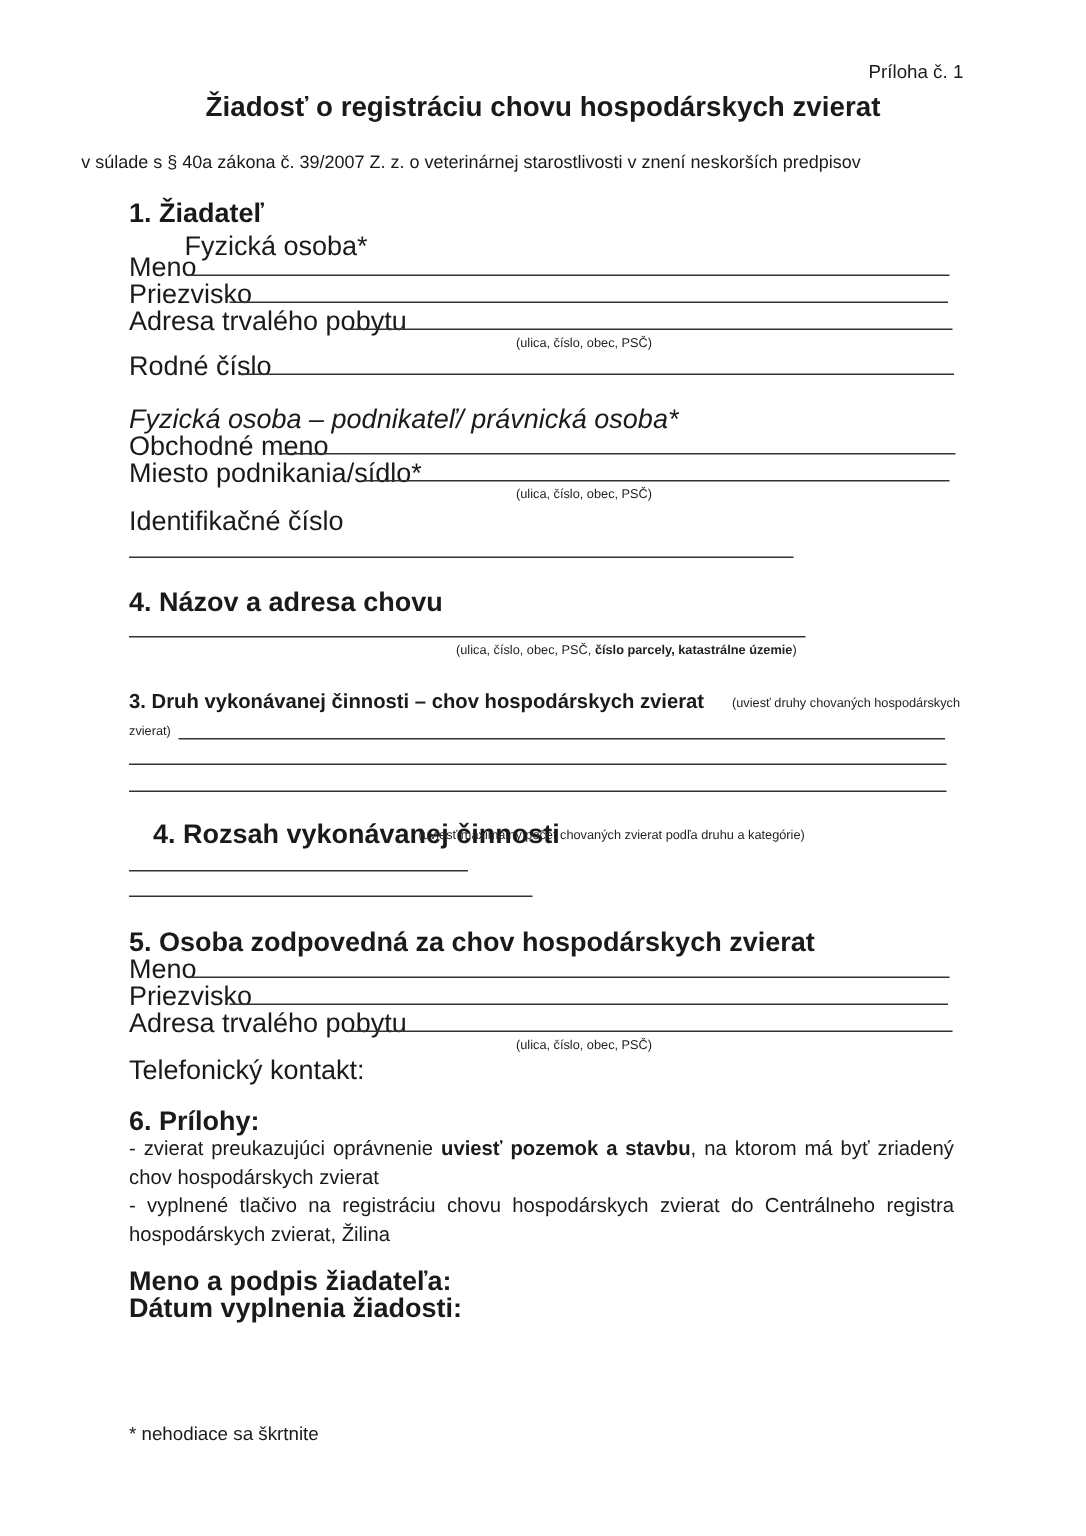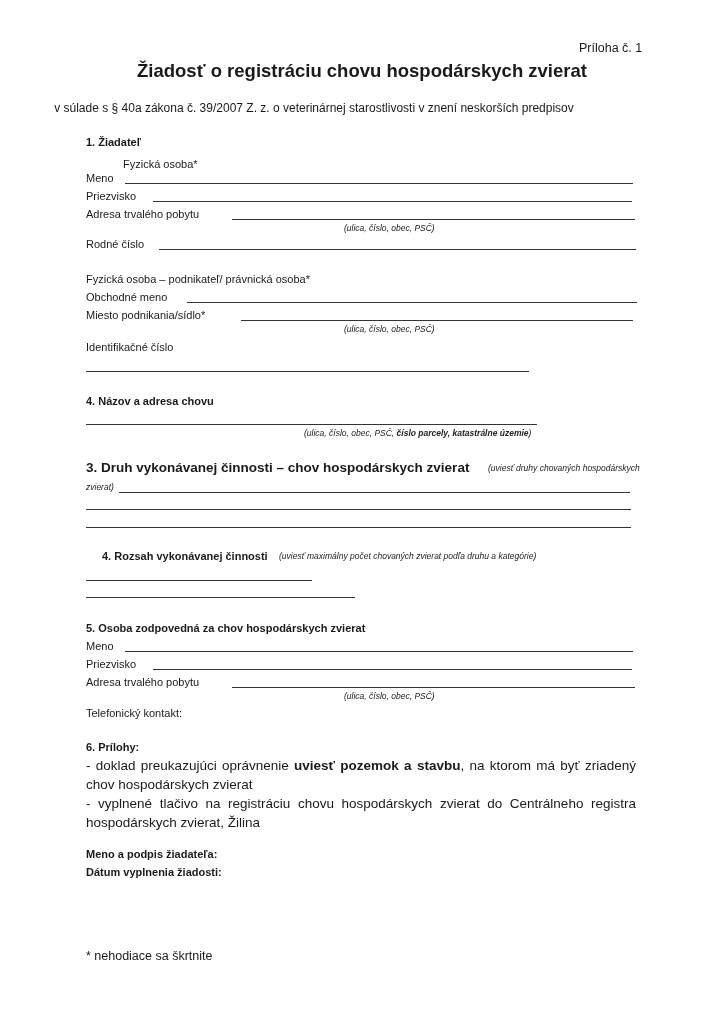--- a/index.html
+++ b/index.html
@@ -1,22 +1,22 @@
 <!DOCTYPE html>
 <html><head>
 <meta charset="utf-8">
 <style>
   html, body { margin: 0; padding: 0; background: #ffffff; }
   body {
     width: 724px; height: 1024px; position: relative; overflow: hidden;
     font-family: "Liberation Sans", sans-serif; color: #1a1a1a;
   }
-  .t { position: absolute; font-size: 11px; line-height: 16px; white-space: nowrap; }
+  .t { position: absolute; font-size: 18px; line-height: 16px; white-space: nowrap; }
   .b { font-weight: bold; }
-  .hint { position: absolute; font-size: 8.5px; font-style: italic; white-space: nowrap; color: #222; }
+  .hint { position: absolute; font-size: 8.5px; white-space: nowrap; color: #222; }
   .ln { position: absolute; height: 0; border-top: 1px solid #333; }
   .title { position: absolute; left: 0; width: 724px; text-align: center; top: 60px; font-size: 18.5px; font-weight: bold; }
   .sub { position: absolute; left: 0; width: 628px; text-align: center; top: 101px; font-size: 12px; }
   .just { position: absolute; left: 86px; width: 550px; font-size: 13.5px; line-height: 19px; text-align: justify; }
 </style>
 </head>
 <body>
 
 <div class="t" style="left:579px; top:40px; font-size:12.5px;">Príloha č. 1</div>
 <div class="title">Žiadosť o registráciu chovu hospodárskych zvierat</div>
@@ -31,21 +31,21 @@
 <div class="t" style="left:86px; top:188px;">Priezvisko</div>
 <div class="ln" style="left:153px; width:479px; top:201px;"></div>
 
 <div class="t" style="left:86px; top:206px;">Adresa trvalého pobytu</div>
 <div class="ln" style="left:232px; width:403px; top:219px;"></div>
 <div class="hint" style="left:344px; top:223px;">(ulica, číslo, obec, PSČ)</div>
 
 <div class="t" style="left:86px; top:236px;">Rodné číslo</div>
 <div class="ln" style="left:159px; width:477px; top:249px;"></div>
 
-<div class="t" style="left:86px; top:271px;">Fyzická osoba – podnikateľ/ právnická osoba*</div>
+<div class="t" style="left:86px; top:271px;font-style:italic;">Fyzická osoba – podnikateľ/ právnická osoba*</div>
 
 <div class="t" style="left:86px; top:289px;">Obchodné meno</div>
 <div class="ln" style="left:187px; width:450px; top:302px;"></div>
 
 <div class="t" style="left:86px; top:307px;">Miesto podnikania/sídlo*</div>
 <div class="ln" style="left:241px; width:392px; top:320px;"></div>
 <div class="hint" style="left:344px; top:324px;">(ulica, číslo, obec, PSČ)</div>
 
 <div class="t" style="left:86px; top:339px;">Identifikačné číslo</div>
 <div class="ln" style="left:86px; width:443px; top:371px;"></div>
@@ -70,19 +70,19 @@
 <div class="t" style="left:86px; top:638px;">Meno</div>
 <div class="ln" style="left:125px; width:508px; top:651px;"></div>
 <div class="t" style="left:86px; top:656px;">Priezvisko</div>
 <div class="ln" style="left:153px; width:479px; top:669px;"></div>
 <div class="t" style="left:86px; top:674px;">Adresa trvalého pobytu</div>
 <div class="ln" style="left:232px; width:403px; top:687px;"></div>
 <div class="hint" style="left:344px; top:691px;">(ulica, číslo, obec, PSČ)</div>
 <div class="t" style="left:86px; top:705px;">Telefonický kontakt:</div>
 
 <div class="t b" style="left:86px; top:739px;">6. Prílohy:</div>
-<div class="just" style="top:756px;"><span>- doklad preukazujúci oprávnenie </span><b>uviesť pozemok a stavbu</b><span>, na ktorom má byť zriadený chov hospodárskych zvierat</span></div>
+<div class="just" style="top:756px;"><span>- zvierat preukazujúci oprávnenie </span><b>uviesť pozemok a stavbu</b><span>, na ktorom má byť zriadený chov hospodárskych zvierat</span></div>
 <div class="just" style="top:794px;">- vyplnené tlačivo na registráciu chovu hospodárskych zvierat do Centrálneho registra hospodárskych zvierat, Žilina</div>
 
 <div class="t b" style="left:86px; top:846px;">Meno a podpis žiadateľa:</div>
 <div class="t b" style="left:86px; top:864px;">Dátum vyplnenia žiadosti:</div>
 
 <div class="t" style="left:86px; top:948px; font-size:12.5px;">* nehodiace sa škrtnite</div>
 
 </body></html>

